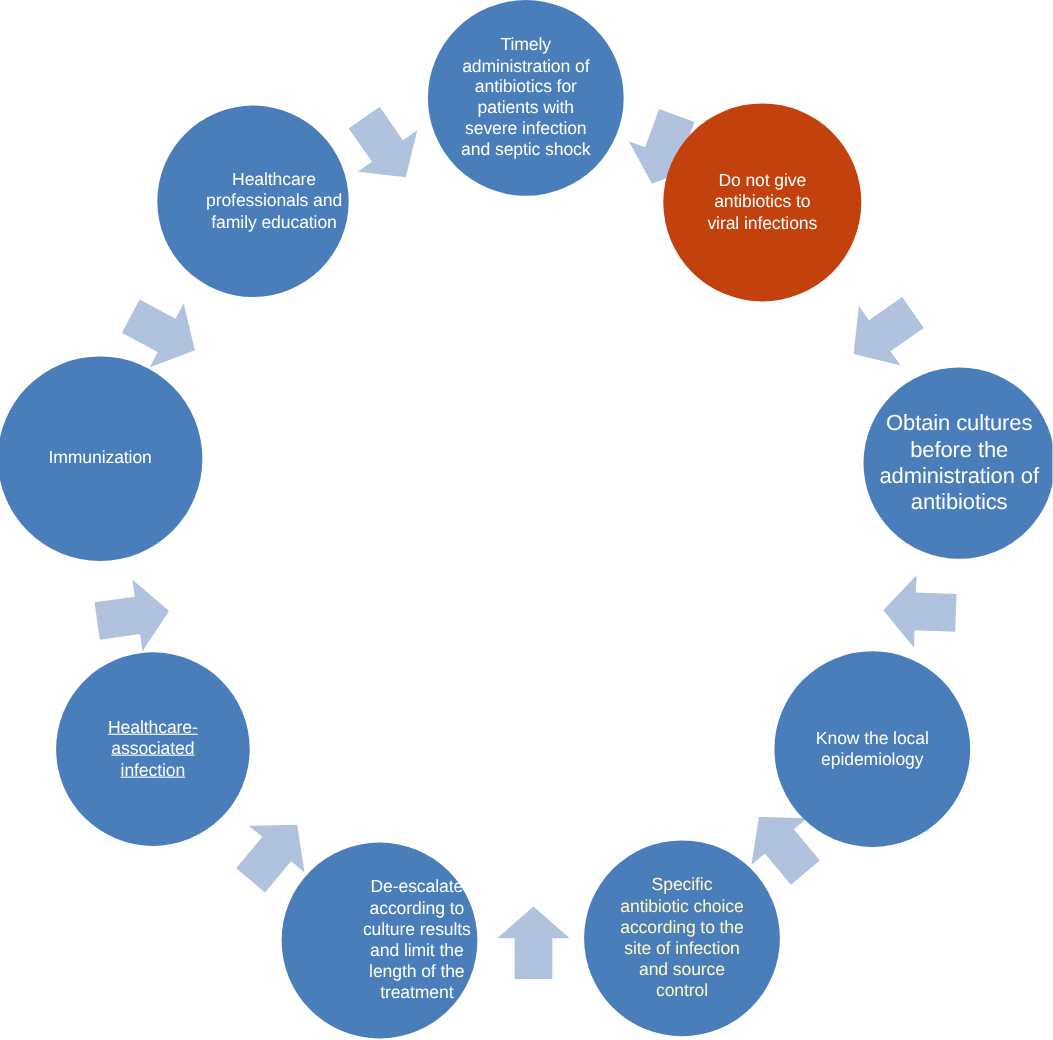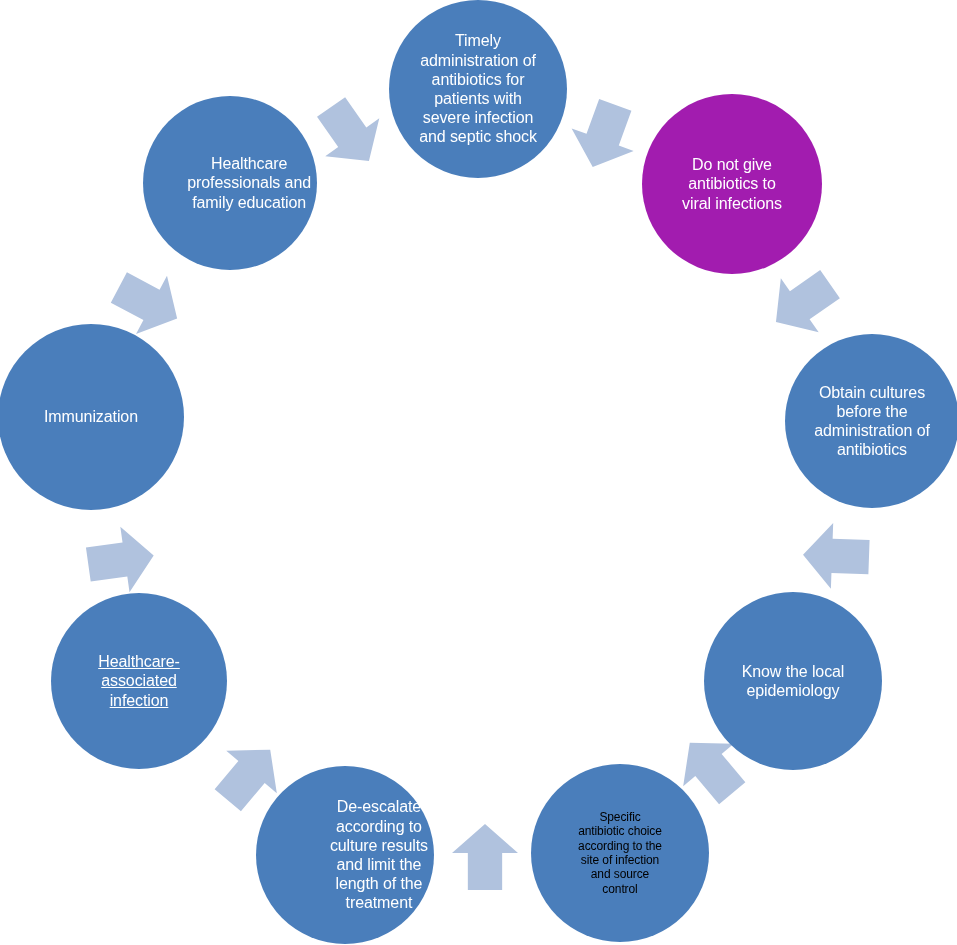--- a/index.html
+++ b/index.html
@@ -64,37 +64,37 @@
 
   <div id="nodes-layer">
       <div class="node-circle" style="left: 389px; top: 0px; width: 178px; height: 178px; background: rgb(74, 126, 187);">
         <span class="node-label" style="font-size: 16px; color: rgb(255, 255, 255);">Timely
 administration of
 antibiotics for
 patients with
 severe infection
 and septic shock</span>
       </div>
-      <div class="node-circle" style="left: 642px; top: 94px; width: 180px; height: 180px; background: #a21caf;">
+      <div class="node-circle" style="left: 603px; top: 94px; width: 180px; height: 180px; background: #c2410c;">
         <span class="node-label" style="font-size: 16px; color: rgb(255, 255, 255);">Do not give
 antibiotics to
 viral infections</span>
       </div>
       <div class="node-circle" style="left: 785px; top: 334px; width: 174px; height: 174px; background: rgb(74, 126, 187);">
-        <span class="node-label" style="font-size: 16px; color: rgb(255, 255, 255);">Obtain cultures
+        <span class="node-label" style="font-size: 20px; color: rgb(255, 255, 255);">Obtain cultures
 before the
 administration of
 antibiotics</span>
       </div>
       <div class="node-circle" style="left: 704px; top: 592px; width: 178px; height: 178px; background: rgb(74, 126, 187);">
         <span class="node-label" style="font-size: 16px; color: rgb(255, 255, 255);">Know the local
 epidemiology</span>
       </div>
       <div class="node-circle" style="left: 531px; top: 764px; width: 178px; height: 178px; background: rgb(74, 126, 187);">
-        <span class="node-label" style="font-size: 12px; color: #000000;">Specific
+        <span class="node-label" style="font-size: 16px; color: #fef9c3;">Specific
 antibiotic choice
 according to the
 site of infection
 and source
 control</span>
       </div>
       <div class="node-circle" style="left: 256px; top: 766px; width: 178px; height: 178px; background: rgb(74, 126, 187); justify-content: flex-end;">
         <span class="node-label" style="font-size: 16px; color: rgb(255, 255, 255);">De-escalate
 according to
 culture results

